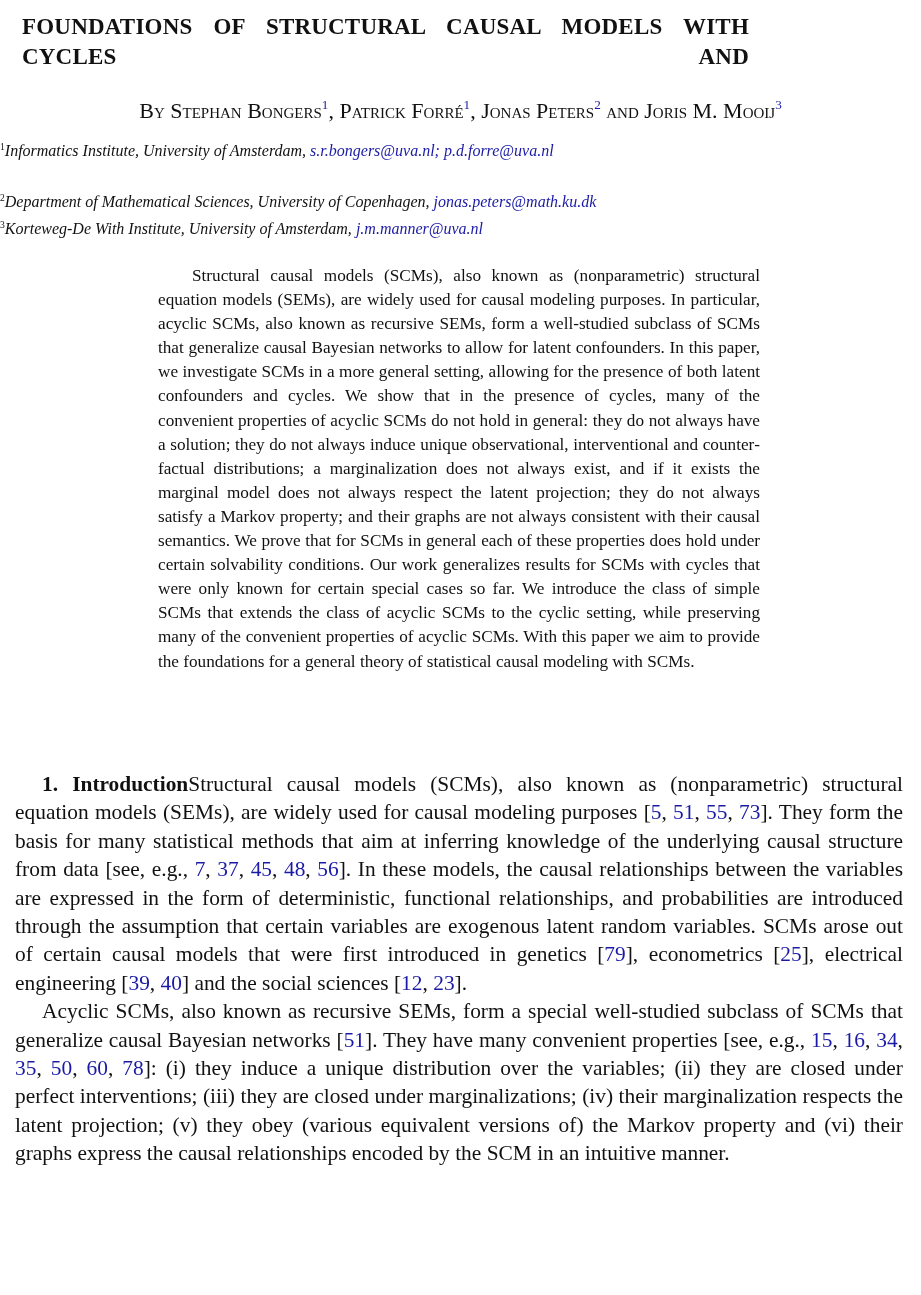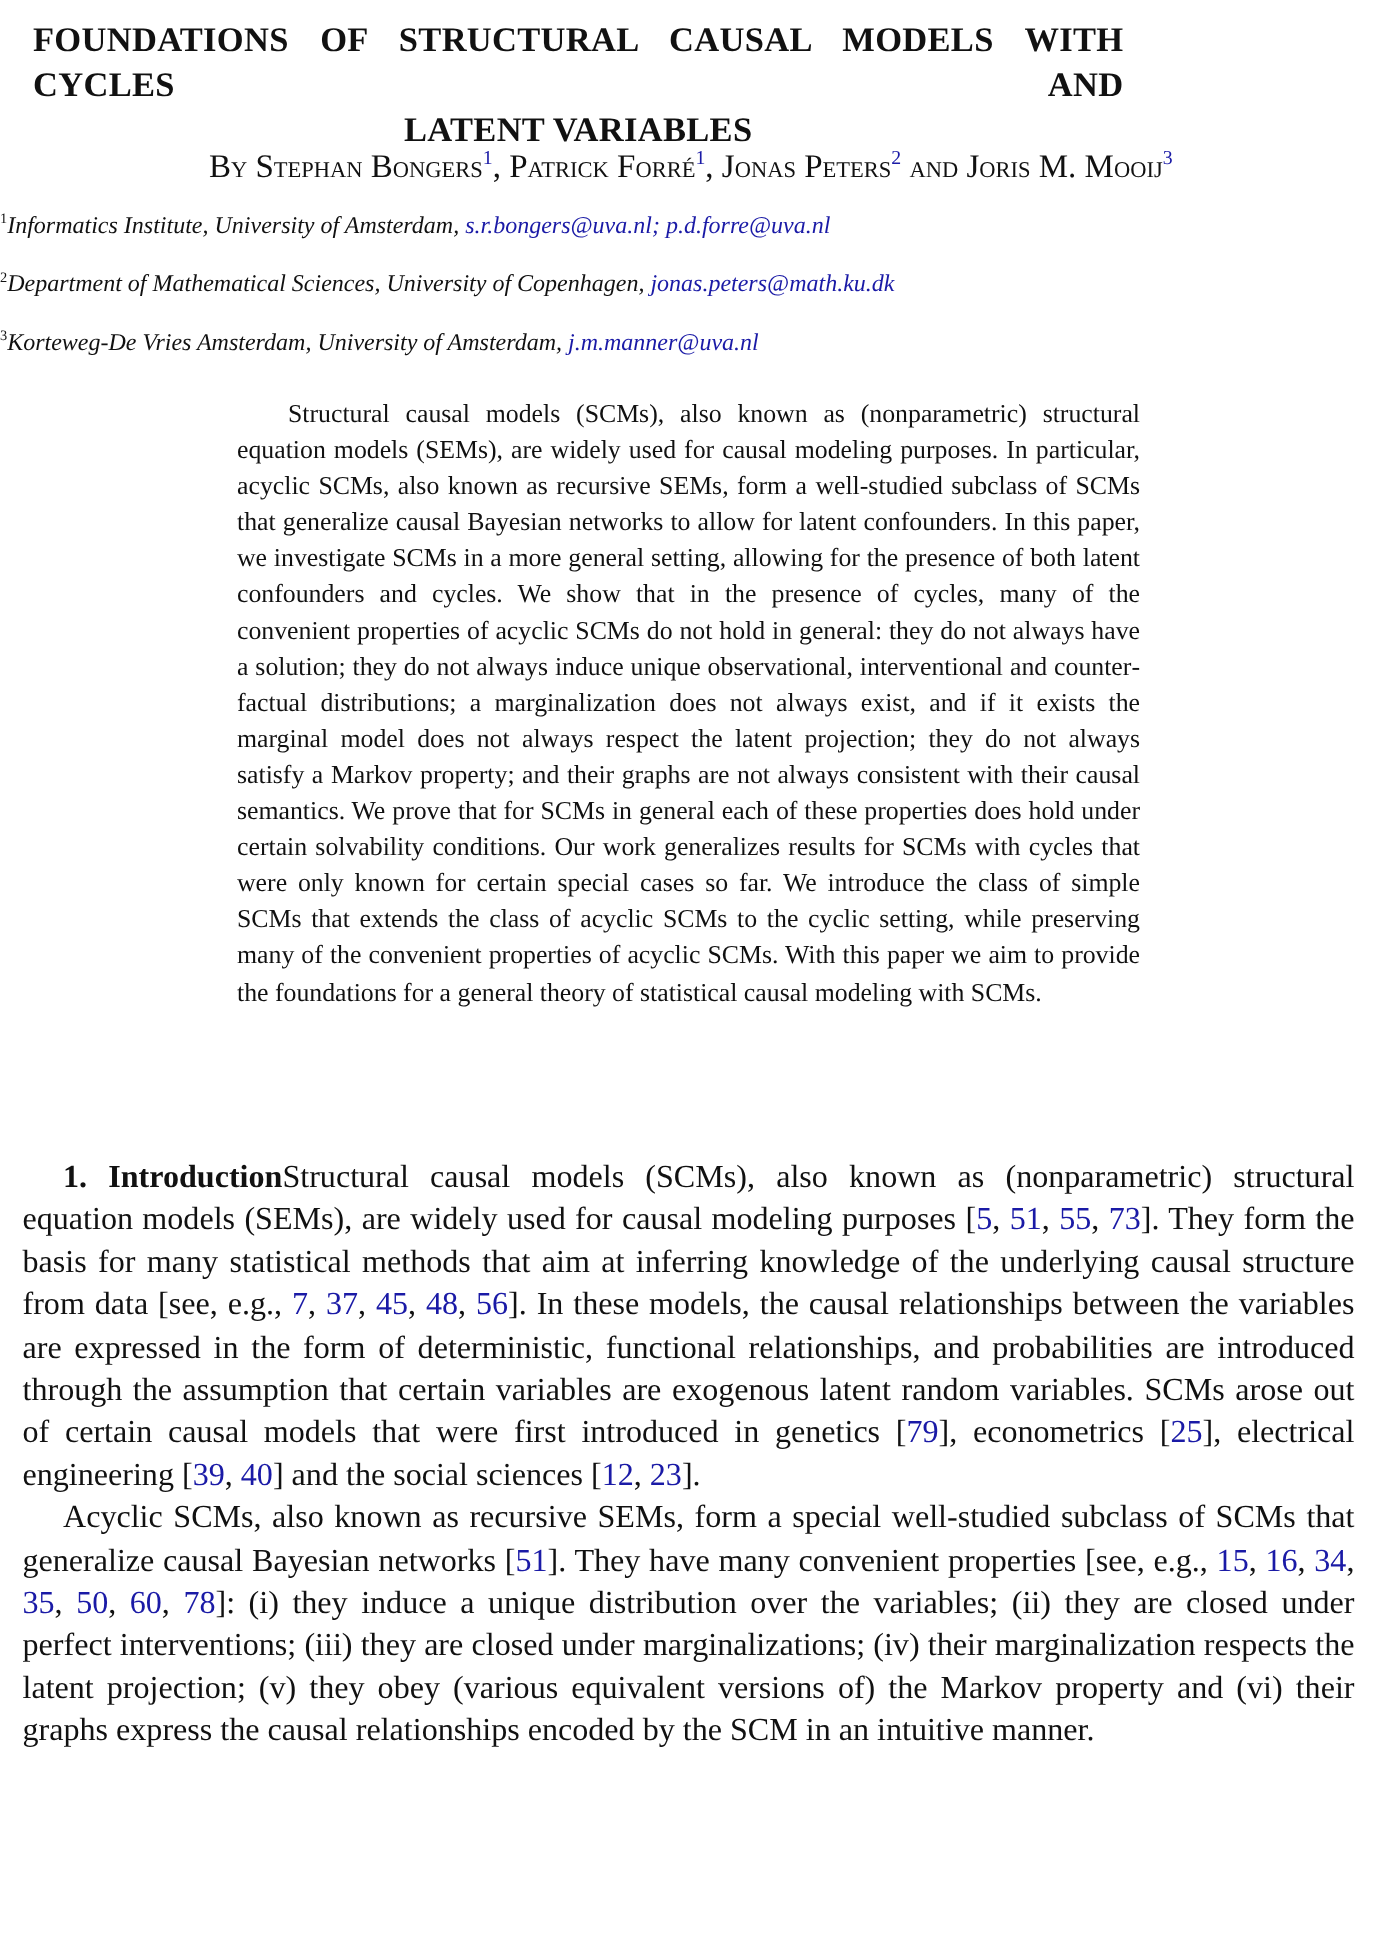--- a/index.html
+++ b/index.html
@@ -35,36 +35,35 @@
     font-size: 21.4px; line-height: 28.4px; text-align: justify;
   }
   .body p { margin: 0; text-indent: 27px; }
   .sec-head { font-weight: bold; }
 </style>
 </head>
 <body>
 
 <div class="title">
   <span class="line l1">FOUNDATIONS OF STRUCTURAL CAUSAL MODELS WITH CYCLES AND</span>
-  <span class="line">LATENT VARIABLES</span>
 </div>
 
 <div class="authors">
   <span class="sc">By</span>
   <span id="author-spans"> <span class="sc">Stephan Bongers</span><sup class="link">1</sup><span class="">, </span><span class="sc">Patrick Forré</span><sup class="link">1</sup><span class="">, </span><span class="sc">Jonas Peters</span><sup class="link">2</sup><span class="sc"> and </span><span class="sc">Joris M. Mooij</span><sup class="link">3</sup></span>
 </div>
 
 <div class="affil" style="top:141px;">
   <sup>1</sup><span>Informatics Institute, University of Amsterdam, </span><span class="link">s.r.bongers@uva.nl</span><span class="link">; </span><span class="link">p.d.forre@uva.nl</span>
 </div>
-<div class="affil" style="top:180px;">
+<div class="affil" style="top:192px;">
   <sup>2</sup><span>Department of Mathematical Sciences, University of Copenhagen, </span><span class="link">jonas.peters@math.ku.dk</span>
 </div>
 <div class="affil" style="top:219px;">
-  <sup>3</sup><span>Korteweg-De Vries Amsterdam, University of Amsterdam, </span><span class="link">j.m.manner@uva.nl</span>
+  <sup>3</sup><span>Korteweg-De With Institute, University of Amsterdam, </span><span class="link">j.m.manner@uva.nl</span>
 </div>
 
 <div class="abstract">
   <p>Structural causal models (SCMs), also known as (nonparametric) struc­tural equation models (SEMs), are widely used for causal modeling purposes. In particular, acyclic SCMs, also known as recursive SEMs, form a well-studied subclass of SCMs that generalize causal Bayesian networks to allow for latent confounders. In this paper, we investigate SCMs in a more gen­eral setting, allowing for the presence of both latent confounders and cycles. We show that in the presence of cycles, many of the convenient properties of acyclic SCMs do not hold in general: they do not always have a solution; they do not always induce unique observational, interventional and counter­factual distributions; a marginalization does not always exist, and if it exists the marginal model does not always respect the latent projection; they do not always satisfy a Markov property; and their graphs are not always consistent with their causal semantics. We prove that for SCMs in general each of these properties does hold under certain solvability conditions. Our work general­izes results for SCMs with cycles that were only known for certain special cases so far. We introduce the class of simple SCMs that extends the class of acyclic SCMs to the cyclic setting, while preserving many of the convenient properties of acyclic SCMs. With this paper we aim to provide the founda­tions for a general theory of statistical causal modeling with SCMs.</p>
 </div>
 
 <div class="body">
   <div id="intro-paras">
       <p><span class="sec-head">1. Introduction</span>Structural causal models (SCMs), also known as (nonparametric) struc­tural equation models (SEMs), are widely used for causal modeling purposes [<span class="link">5</span>, <span class="link">51</span>, <span class="link">55</span>, <span class="link">73</span>]. They form the basis for many statistical methods that aim at inferring knowledge of the un­derlying causal structure from data [see, e.g., <span class="link">7</span>, <span class="link">37</span>, <span class="link">45</span>, <span class="link">48</span>, <span class="link">56</span>]. In these models, the causal relationships between the variables are expressed in the form of deterministic, functional re­lationships, and probabilities are introduced through the assumption that certain variables are exogenous latent random variables. SCMs arose out of certain causal models that were first introduced in genetics [<span class="link">79</span>], econometrics [<span class="link">25</span>], electrical engineering [<span class="link">39</span>, <span class="link">40</span>] and the social sciences [<span class="link">12</span>, <span class="link">23</span>].</p>
       <p>Acyclic SCMs, also known as recursive SEMs, form a special well-studied subclass of SCMs that generalize causal Bayesian networks [<span class="link">51</span>]. They have many convenient proper­ties [see, e.g., <span class="link">15</span>, <span class="link">16</span>, <span class="link">34</span>, <span class="link">35</span>, <span class="link">50</span>, <span class="link">60</span>, <span class="link">78</span>]: (i) they induce a unique distribution over the vari­ables; (ii) they are closed under perfect interventions; (iii) they are closed under marginaliza­tions; (iv) their marginalization respects the latent projection; (v) they obey (various equiv­alent versions of) the Markov property and (vi) their graphs express the causal relationships encoded by the SCM in an intuitive manner.</p>

